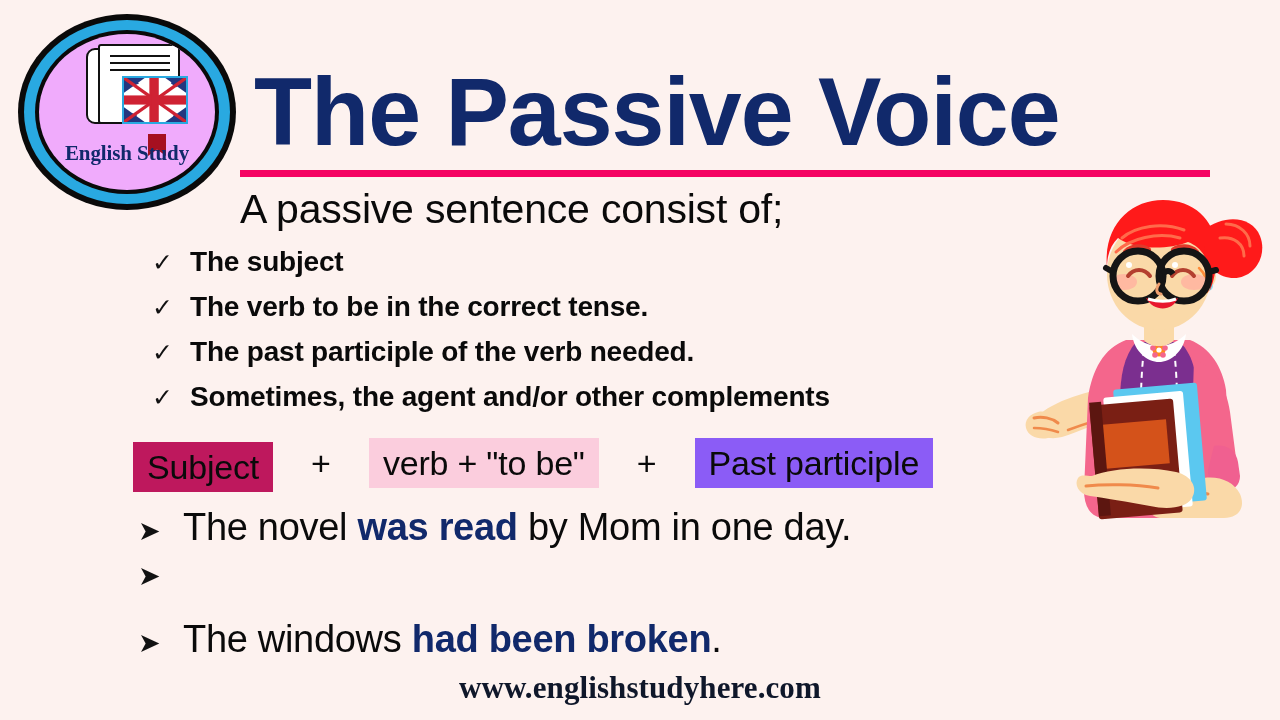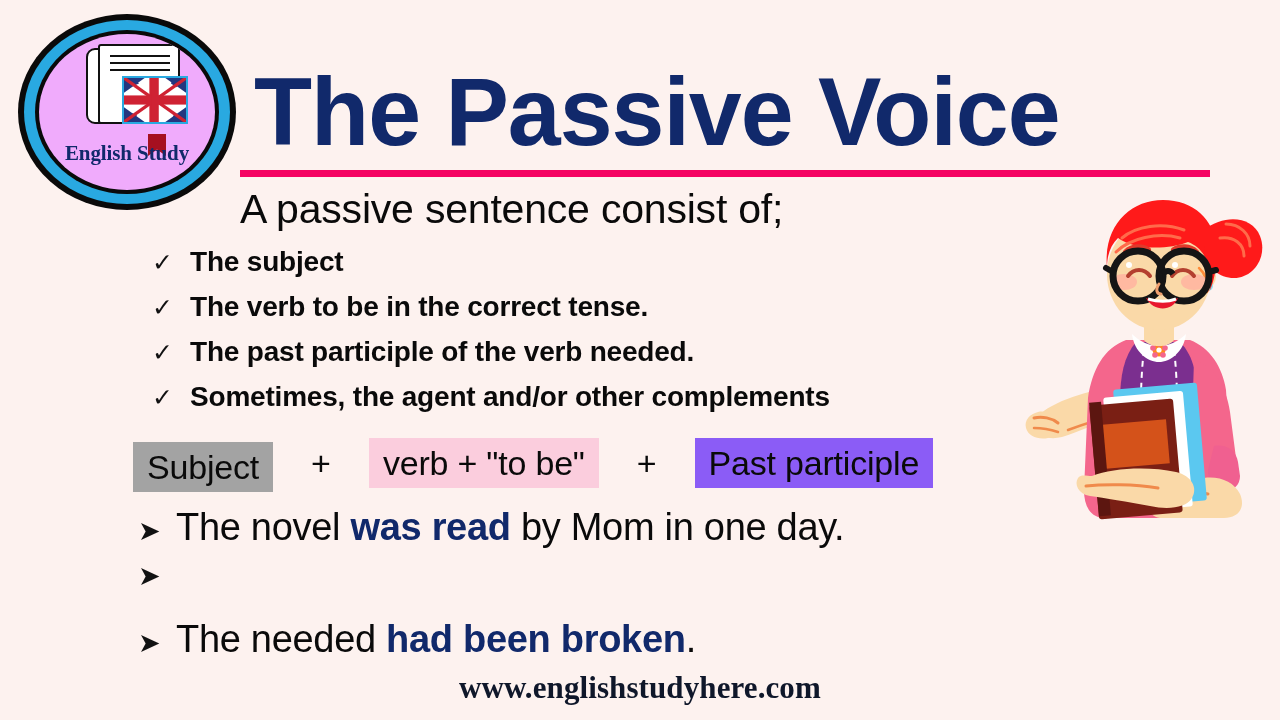--- a/index.html
+++ b/index.html
@@ -200,21 +200,21 @@
   .chip {
     font-family: "Liberation Sans Narrow", "Liberation Sans", sans-serif;
     font-size: 34px;
     line-height: 50px;
     color: #0a0a0a;
     padding: 0 14px;
     height: 50px;
     white-space: nowrap;
     letter-spacing: -0.2px;
   }
-  .chip-subject   { background: #a3a3a3; margin-top: 8px; }
+  .chip-subject   { background: #be185d; margin-top: 8px; }
   .chip-verb      { background: #fbcddd; }
   .chip-pp        { background: #8b5cf6; }
   .plus {
     font-family: "Liberation Sans Narrow", "Liberation Sans", sans-serif;
     font-size: 34px;
     color: #0a0a0a;
     padding: 0 38px;
     line-height: 50px;
   }
 
@@ -237,20 +237,21 @@
     color: #111;
     font-family: "DejaVu Sans", sans-serif;
     line-height: 1;
   }
   .ex-text {
     font-family: "Liberation Sans Narrow", "Liberation Sans", sans-serif;
     font-size: 38px;
     color: #0a0a0a;
     letter-spacing: -0.3px;
     white-space: nowrap;
+    margin-left: 7px;
   }
   .ex-text b {
     color: #11296b;
     font-weight: bold;
   }
 
   
   .footer {
     position: absolute;
     left: 0;
@@ -356,21 +357,21 @@
   <div class="examples">
     <div class="ex-item">
       <span class="ex-arrow">➤</span>
       <span class="ex-text"><span>The novel </span><b>was read</b><span> by Mom in one day.</span></span>
     </div>
     <div class="ex-item">
       <span class="ex-arrow">➤</span>
     </div>
     <div class="ex-item">
       <span class="ex-arrow">➤</span>
-      <span class="ex-text"><span>The needed </span><b>had been broken</b><span>.</span></span>
+      <span class="ex-text"><span>The windows </span><b>had been broken</b><span>.</span></span>
     </div>
   </div>
 
   <div class="teacher">
     <svg viewBox="0 0 276 330" preserveAspectRatio="none">
 
       <path d="M126 196 C104 196 70 202 44 216 C32 222 26 230 28 238 C30 247 42 250 54 247 C70 242 92 232 110 226 L130 220 Z" fill="#fad9a8"></path>
       <path d="M30 222 C22 224 16 230 18 238 C20 246 30 250 40 248 C48 246 52 240 50 234 C48 226 40 220 30 222 Z" fill="#fad9a8"></path>
       <path d="M26 228 C34 226 44 228 50 233" stroke="#f08a4b" stroke-width="3" fill="none" stroke-linecap="round"></path>
       <path d="M26 238 C34 238 44 240 50 242" stroke="#f08a4b" stroke-width="2.5" fill="none" stroke-linecap="round"></path>

